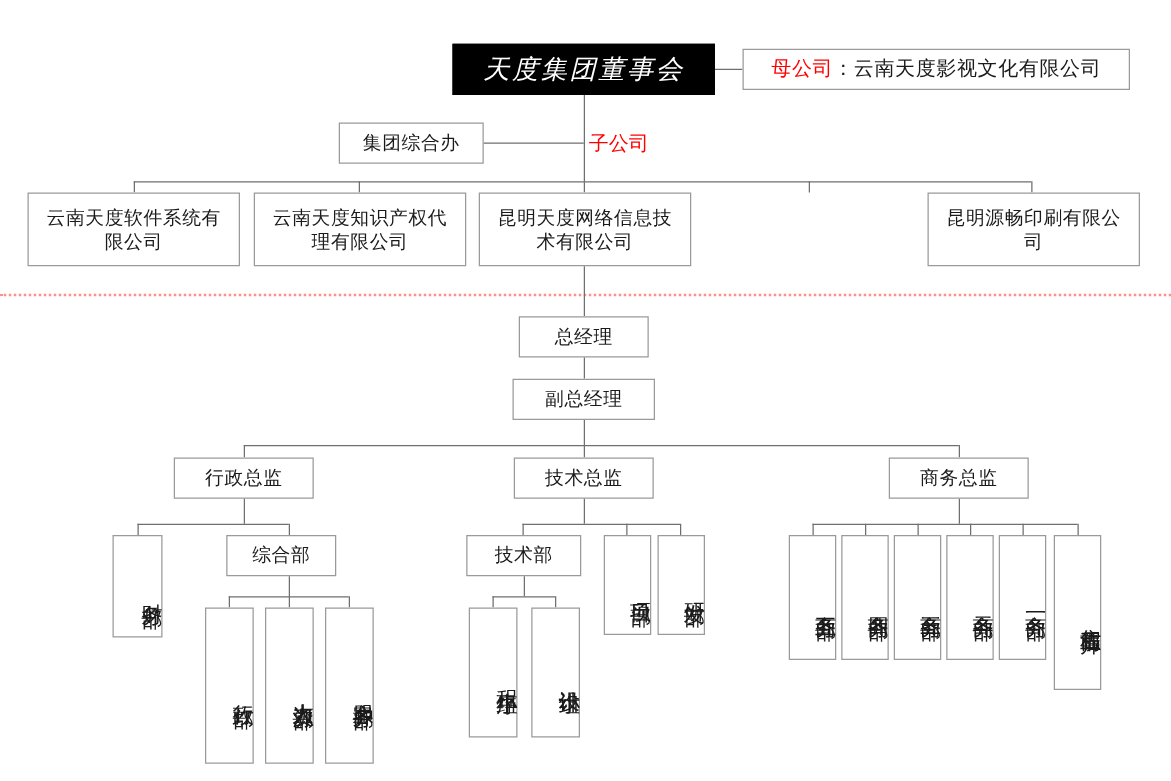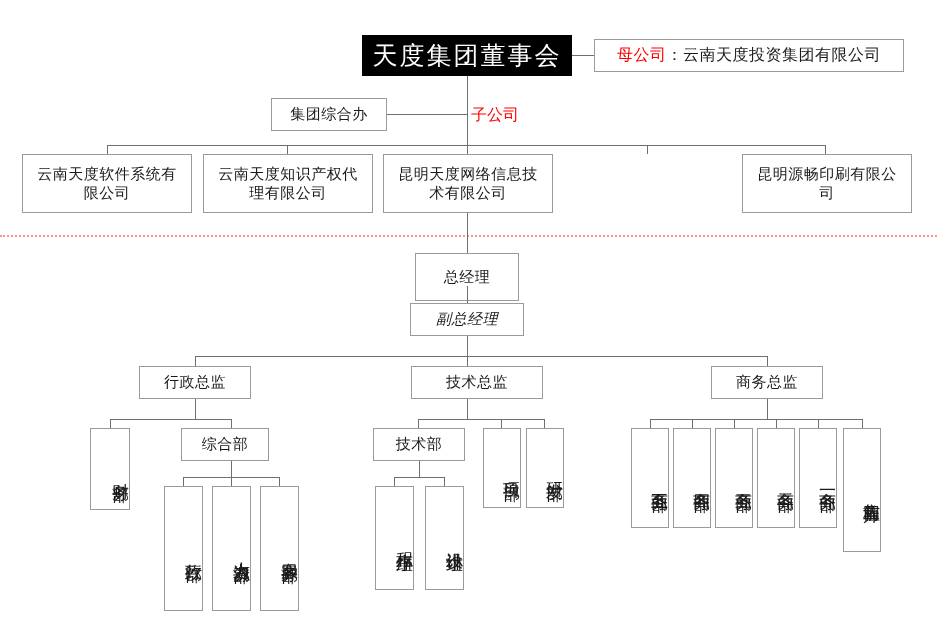--- a/index.html
+++ b/index.html
@@ -16,21 +16,21 @@
     border:1px solid #9a9a9a;
     background:#ffffff;
     display:flex;align-items:center;justify-content:center;
     text-align:center;
     line-height:1.25;
     font-size:15px;
     letter-spacing:.5px;
   }
   .box.dark{
     background:#000000;border:1px solid #000000;color:#ffffff;
-    font-size:25px;letter-spacing:2px;font-weight:400;
+    font-size:21px;letter-spacing:2px;font-weight:400;font-style:italic;
   }
 
   
   .vbox{
     position:absolute;box-sizing:border-box;
     border:1px solid #9a9a9a;background:#fff;
     display:flex;align-items:flex-start;justify-content:center;
     writing-mode:vertical-rl;
     text-orientation:upright;
     font-size:17px;
@@ -67,21 +67,21 @@
 
   <div class="box dark" style="left:362px;top:35px;width:210px;height:41px;">
     <span>天度集团董事会</span>
   </div>
 
   <div class="h" style="left:572px;top:55px;width:22px;"></div>
 
   <div class="parentbox" style="left:594px;top:39px;width:310px;height:33px;">
     <span class="redtxt">母公司</span>
       <span>：</span>
-      <span>云南天度投资集团有限公司</span>
+      <span>云南天度影视文化有限公司</span>
   </div>
 
   <div class="v" style="left:467px;top:76px;height:69px;"></div>
 
   <div class="box" style="left:271px;top:98px;width:116px;height:33px;">
     <span>集团综合办</span>
   </div>
   <div class="h" style="left:387px;top:114px;width:80px;"></div>
 
   <div class="plabel" style="left:471px;top:105px;">子公司</div>
@@ -104,39 +104,39 @@
     <span>昆明天度网络信息技术有限公司</span>
   </div>
   <div class="box" style="left:742px;top:154px;width:170px;height:59px;padding:0 14px;">
     <span>昆明源畅印刷有限公司</span>
   </div>
 
   <div class="dotted" style="top:235px;"></div>
 
   <div class="v" style="left:467px;top:213px;height:40px;"></div>
 
-  <div class="box" style="left:415px;top:253px;width:104px;height:48px;">
+  <div class="box" style="left:415px;top:253px;width:104px;height:33px;">
     <span>总经理</span>
   </div>
   <div class="v" style="left:467px;top:286px;height:17px;"></div>
 
-  <div class="box" style="left:410px;top:303px;width:114px;height:33px;font-style:italic;">
+  <div class="box" style="left:410px;top:303px;width:114px;height:33px;">
     <span>副总经理</span>
   </div>
   <div class="v" style="left:467px;top:336px;height:20px;"></div>
 
   <div class="h" style="left:195px;top:356px;width:572px;"></div>
   <div class="v" style="left:195px;top:356px;height:10px;"></div>
   <div class="v" style="left:467px;top:356px;height:10px;"></div>
   <div class="v" style="left:767px;top:356px;height:10px;"></div>
 
   <div class="box" style="left:139px;top:366px;width:112px;height:33px;">
     <span>行政总监</span>
   </div>
-  <div class="box" style="left:411px;top:366px;width:132px;height:33px;text-align:right;">
+  <div class="box" style="left:411px;top:366px;width:112px;height:33px;text-align:right;">
     <span>技术总监</span>
   </div>
   <div class="box" style="left:711px;top:366px;width:112px;height:33px;">
     <span>商务总监</span>
   </div>
 
   <div class="v" style="left:195px;top:399px;height:20px;"></div>
   <div class="h" style="left:110px;top:419px;width:121px;"></div>
   <div class="v" style="left:110px;top:419px;height:9px;"></div>
   <div class="v" style="left:231px;top:419px;height:9px;"></div>

